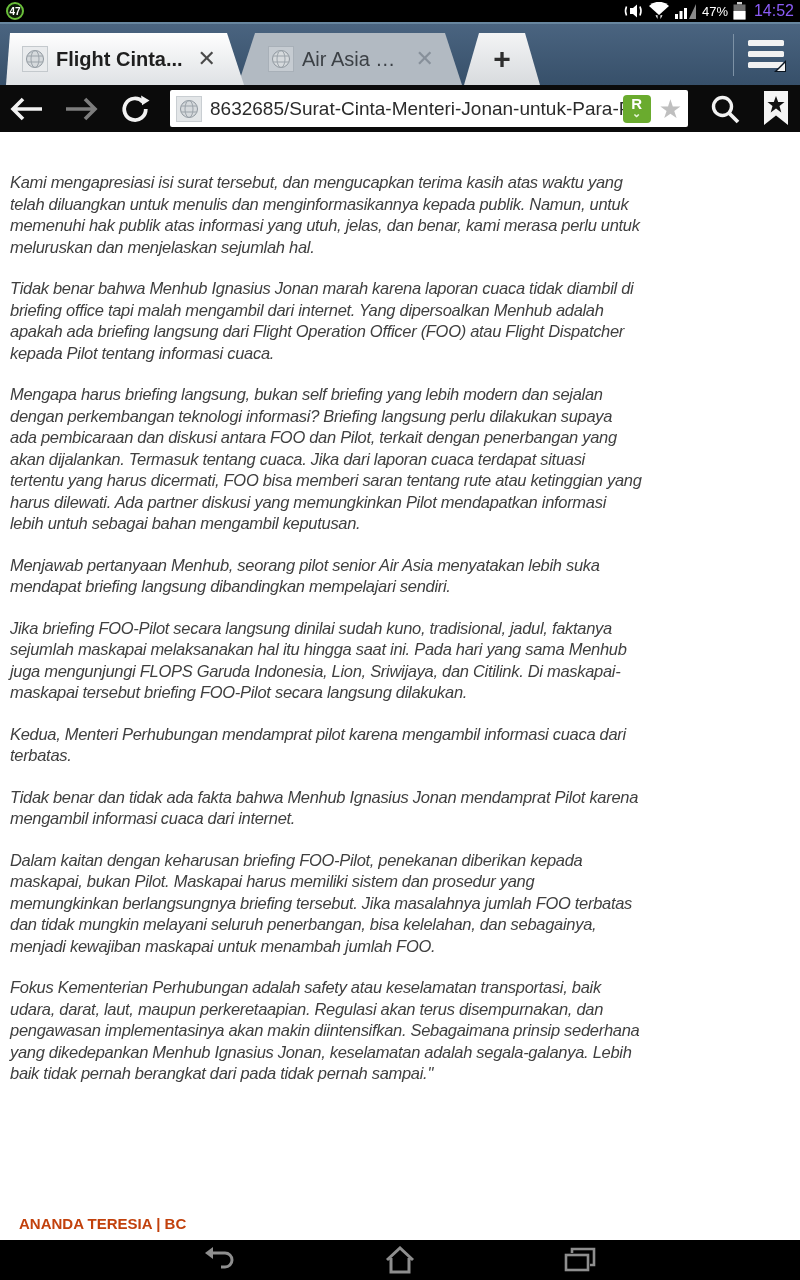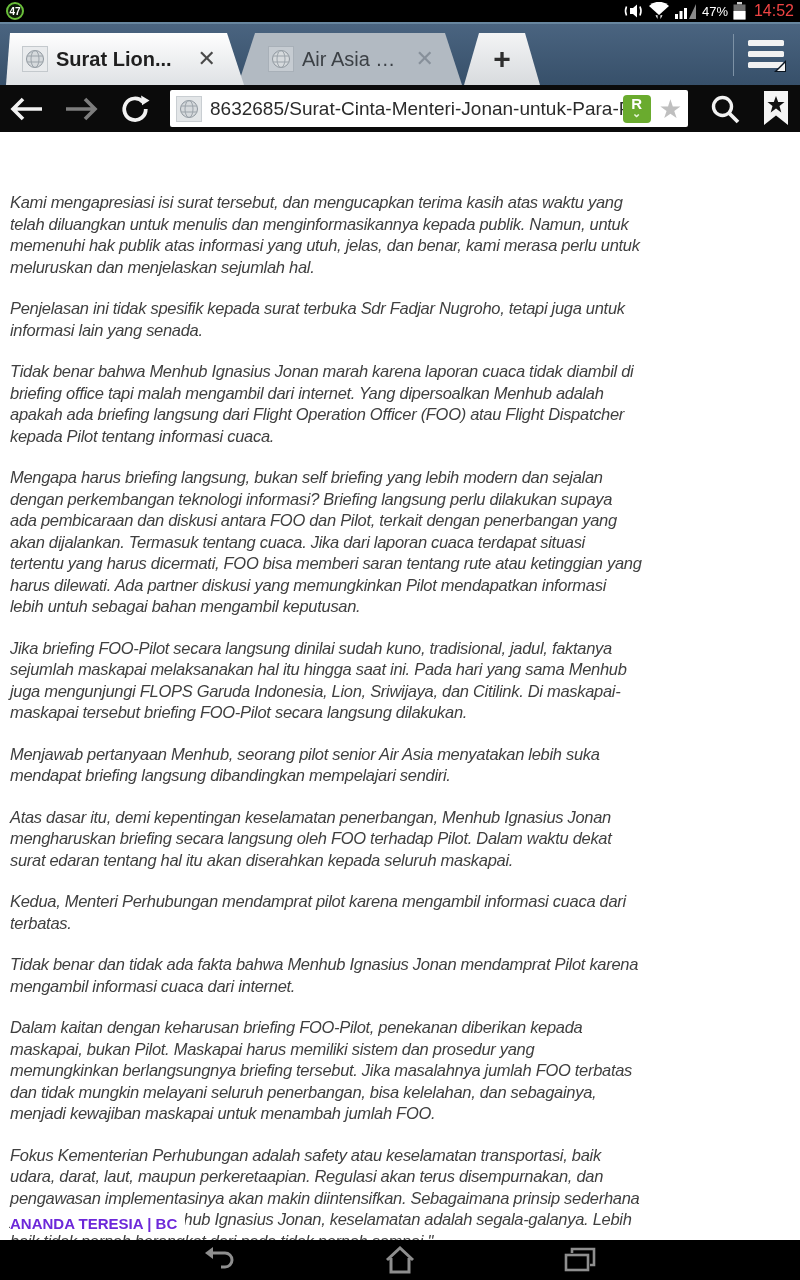--- a/index.html
+++ b/index.html
@@ -8,21 +8,21 @@
   .screen { position:absolute; inset:0; width:800px; height:1280px; background:#fff; }
 
   
   .status-bar { position:absolute; top:0; left:0; width:800px; height:22px; background:#000;
     display:flex; align-items:center; color:#fff;justify-content:space-between; }
   .batt-badge { margin-left:6px; width:18px; height:18px; border-radius:50%;
     border:2px solid #6abf3a; background:#0c1a08; color:#fff; font-size:10px; font-weight:bold;
     display:flex; align-items:center; justify-content:center; }
   .sb-right { margin-left:auto; display:flex; align-items:center; gap:5px; padding-right:6px; }
   .sb-pct { font-size:13px; color:#fff; }
-  .sb-time { font-size:16px; color:#ef4444; margin-left:3px; }
+  .sb-time { font-size:16px; color:#8b5cf6; margin-left:3px; }
   .sb-ic { display:block; }
 
   
   .tab-strip { position:absolute; top:22px; left:0; width:800px; height:63px;
     background:linear-gradient(#4a6480,#37506a); border-top:2px solid #67869f;
     display:flex; align-items:flex-end; }
   .tab { height:52px; display:flex; align-items:center; position:relative; }
   .tab-active { width:238px; margin-left:6px; background:linear-gradient(#fefefe,#dfe2e5);
     clip-path:polygon(4px 0, calc(100% - 17px) 0, 100% 100%, 0 100%);
     padding:0 26px 0 16px; z-index:3; }
@@ -53,25 +53,25 @@
   .url-text { flex:1; font-size:19px; color:#2b2b2b; white-space:nowrap; overflow:hidden;
     padding:0 8px 0 8px; }
   .reader-badge { width:28px; height:28px; border-radius:4px; background:#6aab2e; color:#fff;
     font-weight:bold; font-size:15px; display:flex; flex-direction:column; align-items:center;
     justify-content:center; line-height:0.7; flex:none; }
   .reader-badge .chev { font-size:11px; font-weight:bold; color:#e8f5d8; }
   .url-star { font-size:26px; color:#bfbfbf; margin-left:8px; flex:none; line-height:1; }
 
   
   .content { position:absolute; top:132px; left:0; width:652px; height:1108px; background:#fff;
-    padding:60px 10px 0 10px; overflow:hidden; }
+    padding:40px 10px 0 10px; overflow:hidden; }
   .content p { font-style:italic; font-size:16.5px; line-height:21.5px; color:#3f3f3f;
     letter-spacing:-0.3px; margin-bottom:20px; }
-  .byline { position:absolute; left:10px; bottom:6px; background:#fff; font-weight:bold;
-    font-size:15px; color:#6d28d9; font-style:normal; padding:2px 8px 2px 0; }
+  .byline { position:absolute; left:19px; bottom:6px; background:#fff; font-weight:bold;
+    font-size:15px; color:#c2410c; font-style:normal; padding:2px 8px 2px 0; }
 
   
   .bottom-bar { position:absolute; top:1240px; left:0; width:800px; height:40px; background:#000;
     display:flex; align-items:center; justify-content:space-around; padding:0 130px; }
   .bb-btn { width:60px; height:36px; display:flex; align-items:center; justify-content:center; }
 </style>
 </head>
 <body>
 
 <div class="screen">
@@ -110,21 +110,21 @@
   <div class="tab-strip">
     <div class="tab tab-active">
       <span class="favicon-box">
         <svg width="20" height="20" viewBox="0 0 20 20">
           <circle cx="10" cy="10" r="8.5" fill="#d6dadd" stroke="#8f979e" stroke-width="1"></circle>
           <ellipse cx="10" cy="10" rx="4" ry="8.5" fill="none" stroke="#9aa2a9" stroke-width="1"></ellipse>
           <path d="M2 7 h16 M2 13 h16" stroke="#9aa2a9" stroke-width="1" fill="none"></path>
           <path d="M3 5 a9 9 0 0 1 8 -3 z" fill="#aeb6bc"></path>
         </svg>
       </span>
-      <span class="tab-title">Surat Lion...</span>
+      <span class="tab-title">Flight Cinta...</span>
       <span class="tab-close">✕</span>
     </div>
     <div class="tab tab-inactive">
       <span class="favicon-box">
         <svg width="20" height="20" viewBox="0 0 20 20">
           <circle cx="10" cy="10" r="8.5" fill="#d6dadd" stroke="#8f979e" stroke-width="1"></circle>
           <ellipse cx="10" cy="10" rx="4" ry="8.5" fill="none" stroke="#9aa2a9" stroke-width="1"></ellipse>
           <path d="M2 7 h16 M2 13 h16" stroke="#9aa2a9" stroke-width="1" fill="none"></path>
           <path d="M3 5 a9 9 0 0 1 8 -3 z" fill="#aeb6bc"></path>
         </svg>
@@ -187,26 +187,24 @@
     <div class="nav-ic" style="width:48px;">
       <svg width="30" height="36" viewBox="0 0 30 36">
         <path d="M3 0 h24 v34 l-12 -9.5 -12 9.5 z" fill="#f5f5f5"></path>
         <polygon points="15,5 17.2,11 23.5,11 18.5,15 20.3,21.5 15,17.5 9.7,21.5 11.5,15 6.5,11 12.8,11" fill="#111"></polygon>
       </svg>
     </div>
   </div>
 
   <div class="content">
     <p>Kami mengapresiasi isi surat tersebut, dan mengucapkan terima kasih atas waktu yang telah diluangkan untuk menulis dan menginformasikannya kepada publik. Namun, untuk memenuhi hak publik atas informasi yang utuh, jelas, dan benar, kami merasa perlu untuk meluruskan dan menjelaskan sejumlah hal.</p>
-    <p>Penjelasan ini tidak spesifik kepada surat terbuka Sdr Fadjar Nugroho, tetapi juga untuk informasi lain yang senada.</p>
     <p>Tidak benar bahwa Menhub Ignasius Jonan marah karena laporan cuaca tidak diambil di briefing office tapi malah mengambil dari internet. Yang dipersoalkan Menhub adalah apakah ada briefing langsung dari Flight Operation Officer (FOO) atau Flight Dispatcher kepada Pilot tentang informasi cuaca.</p>
     <p>Mengapa harus briefing langsung, bukan self briefing yang lebih modern dan sejalan dengan perkembangan teknologi informasi? Briefing langsung perlu dilakukan supaya ada pembicaraan dan diskusi antara FOO dan Pilot, terkait dengan penerbangan yang akan dijalankan. Termasuk tentang cuaca. Jika dari laporan cuaca terdapat situasi tertentu yang harus dicermati, FOO bisa memberi saran tentang rute atau ketinggian yang harus dilewati. Ada partner diskusi yang memungkinkan Pilot mendapatkan informasi lebih untuh sebagai bahan mengambil keputusan.</p>
+    <p>Menjawab pertanyaan Menhub, seorang pilot senior Air Asia menyatakan lebih suka mendapat briefing langsung dibandingkan mempelajari sendiri.</p>
     <p>Jika briefing FOO-Pilot secara langsung dinilai sudah kuno, tradisional, jadul, faktanya sejumlah maskapai melaksanakan hal itu hingga saat ini. Pada hari yang sama Menhub juga mengunjungi FLOPS Garuda Indonesia, Lion, Sriwijaya, dan Citilink. Di maskapai-maskapai tersebut briefing FOO-Pilot secara langsung dilakukan.</p>
-    <p>Menjawab pertanyaan Menhub, seorang pilot senior Air Asia menyatakan lebih suka mendapat briefing langsung dibandingkan mempelajari sendiri.</p>
-    <p>Atas dasar itu, demi kepentingan keselamatan penerbangan, Menhub Ignasius Jonan mengharuskan briefing secara langsung oleh FOO terhadap Pilot. Dalam waktu dekat surat edaran tentang hal itu akan diserahkan kepada seluruh maskapai.</p>
     <p>Kedua, Menteri Perhubungan mendamprat pilot karena mengambil informasi cuaca dari terbatas.</p>
     <p>Tidak benar dan tidak ada fakta bahwa Menhub Ignasius Jonan mendamprat Pilot karena mengambil informasi cuaca dari internet.</p>
     <p>Dalam kaitan dengan keharusan briefing FOO-Pilot, penekanan diberikan kepada maskapai, bukan Pilot. Maskapai harus memiliki sistem dan prosedur yang memungkinkan berlangsungnya briefing tersebut. Jika masalahnya jumlah FOO terbatas dan tidak mungkin melayani seluruh penerbangan, bisa kelelahan, dan sebagainya, menjadi kewajiban maskapai untuk menambah jumlah FOO.</p>
     <p>Fokus Kementerian Perhubungan adalah safety atau keselamatan transportasi, baik udara, darat, laut, maupun perkeretaapian. Regulasi akan terus disempurnakan, dan pengawasan implementasinya akan makin diintensifkan. Sebagaimana prinsip sederhana yang dikedepankan Menhub Ignasius Jonan, keselamatan adalah segala-galanya. Lebih baik tidak pernah berangkat dari pada tidak pernah sampai."</p>
     <div class="byline">ANANDA TERESIA | BC</div>
   </div>
 
   <div class="bottom-bar">
     <div class="bb-btn">
       <svg width="30" height="26" viewBox="0 0 30 26">

